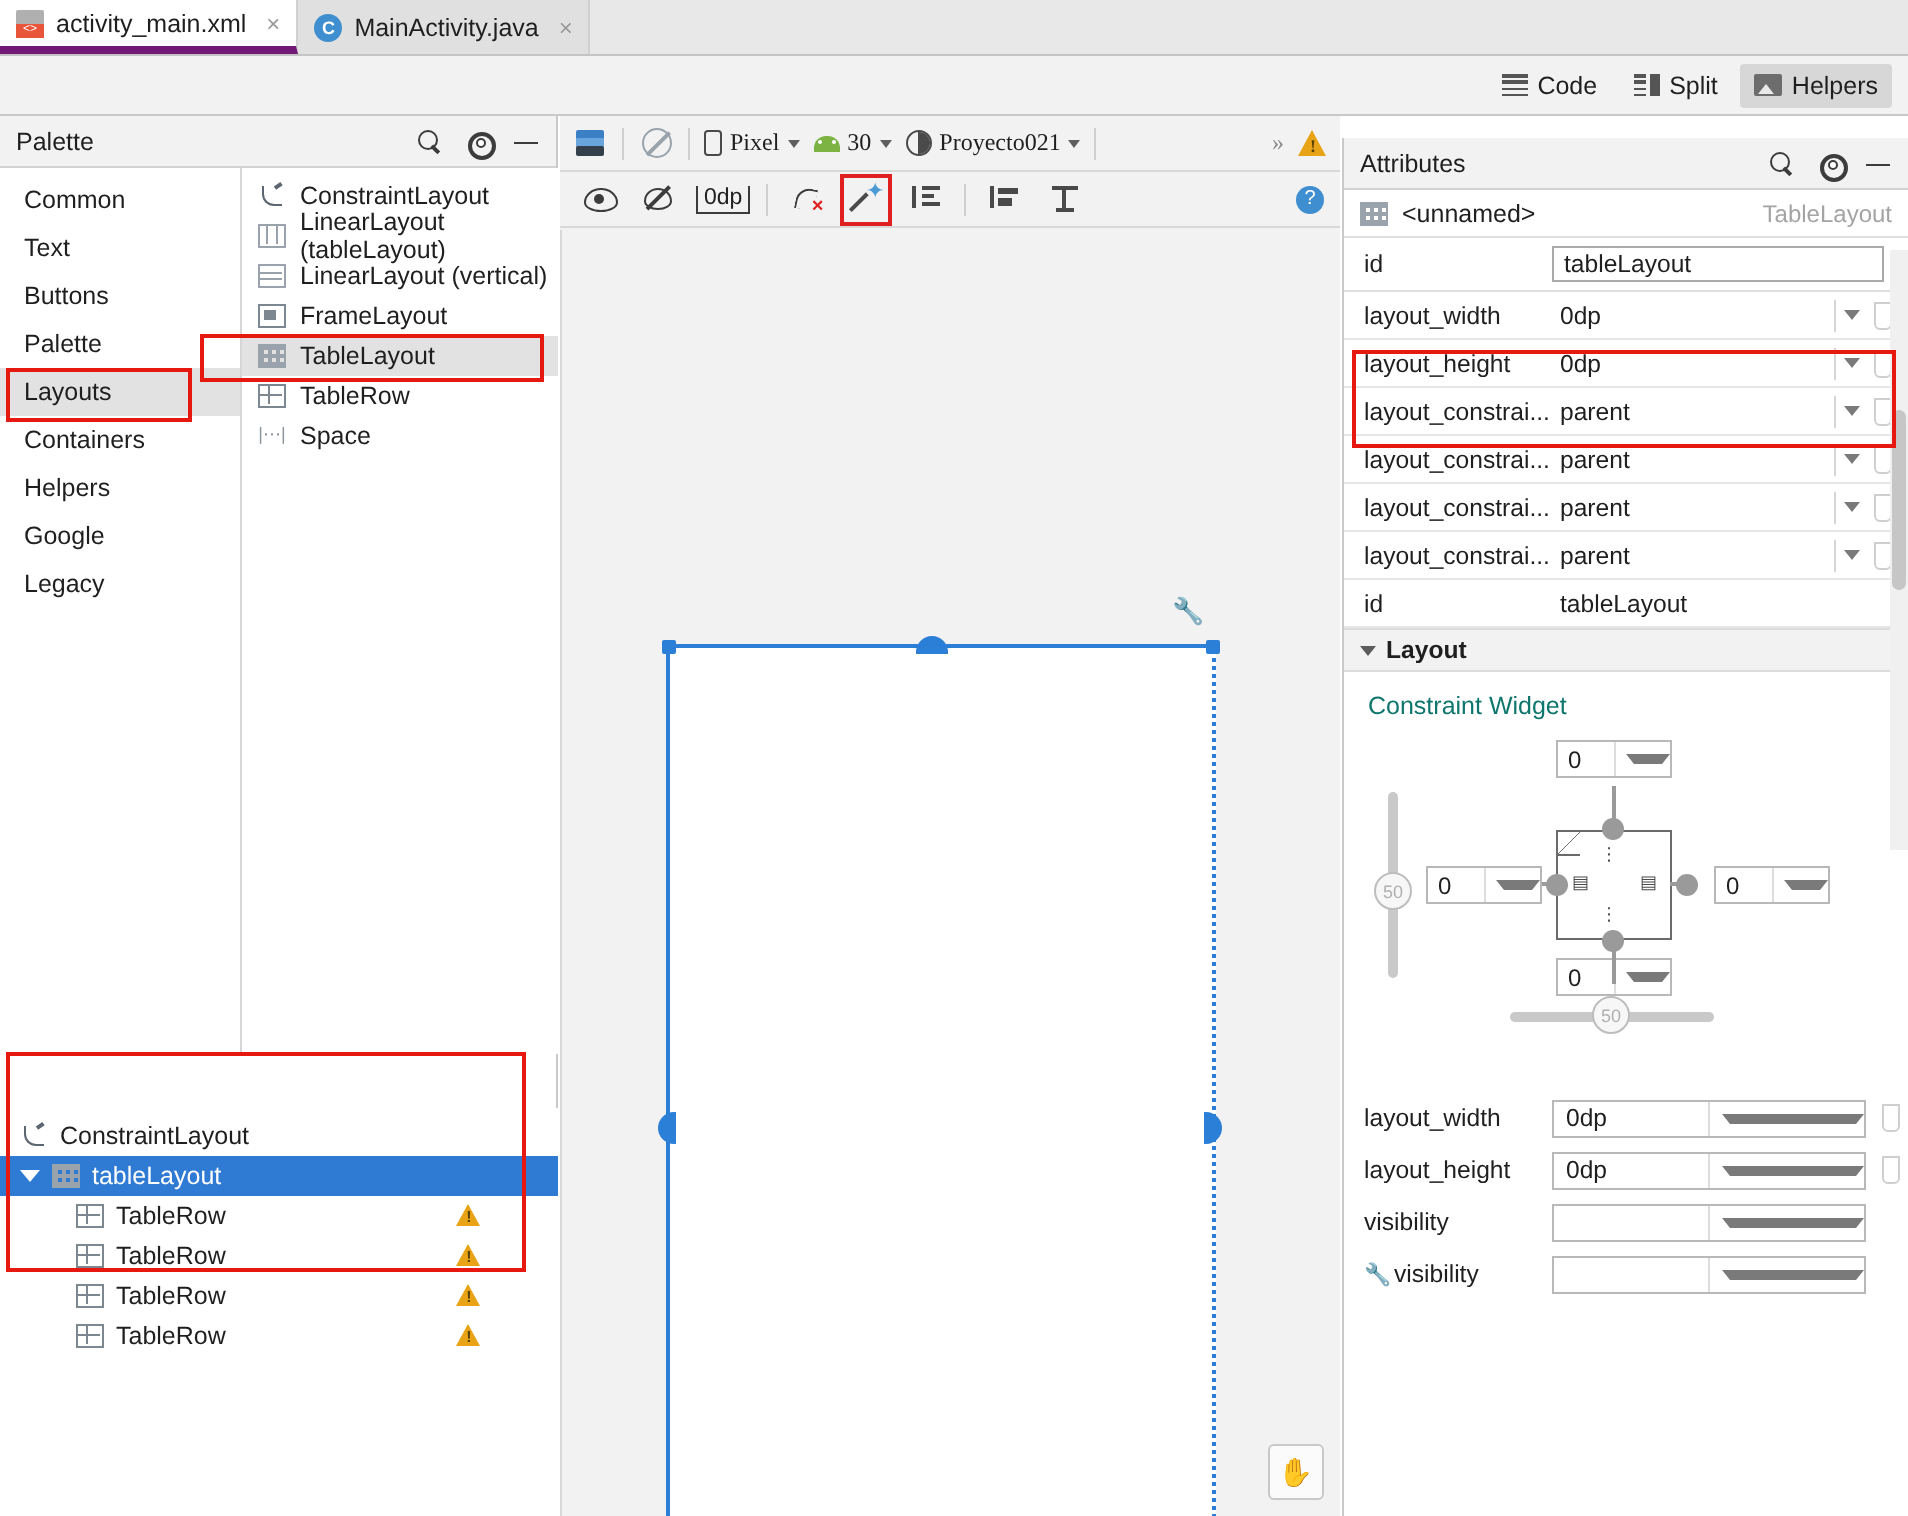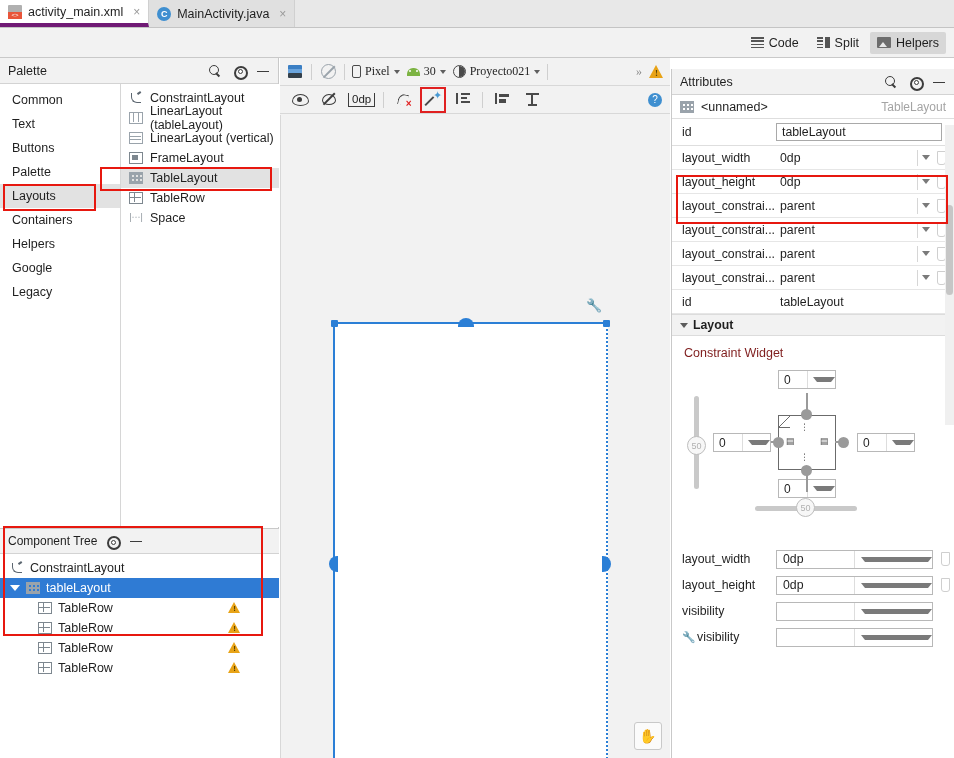--- a/index.html
+++ b/index.html
@@ -269,21 +269,21 @@
   .sechead{ height:22px; display:flex; align-items:center; gap:5px; padding-left:8px;
             background:#f2f2f2; border-top:1px solid #dcdcdc; border-bottom:1px solid #dcdcdc;
             font-size:12.3px; font-weight:bold; color:#1f1f1f; }
   .sechead .plus{ margin-left:auto; width:18px;text-align:center;font-size:14px;color:#3c3c3c;font-weight:normal;}
   .sechead .minus{ width:22px;text-align:center;font-size:14px;color:#3c3c3c;font-weight:normal;padding-right:6px;}
   .tri2{ width:0;height:0;border-left:4.5px solid transparent;border-right:4.5px solid transparent;
          border-top:5.5px solid #5c5c5c; }
   .tri2.closed{ border-left:5.5px solid #5c5c5c;border-top:4.5px solid transparent;
                 border-bottom:4.5px solid transparent;border-right:none; }
 
-  .cwtitle{ padding:10px 0 0 12px; font-size:12.5px; color:#7f1d1d; }
+  .cwtitle{ padding:10px 0 0 12px; font-size:12.5px; color:#0f766e; }
   .cwbox{ position:relative; height:180px; }
   .num{ position:absolute; width:58px;height:19px;border:1px solid #b8b8b8;background:#fff;
         display:flex;align-items:center; }
   .num span{ flex:1; padding-left:5px; font-size:12px; }
   .num .dc{ width:17px;height:17px;display:flex;align-items:center;justify-content:center;
             border-left:1px solid #ddd;}
   .widgetSq{ position:absolute; left:106px; top:55px; width:58px;height:55px;
              border:1.4px solid #6b6b6b; background:#fff; }
   .widgetSq:after{ content:"";position:absolute;left:0;top:0;width:11px;height:11px;
     border-bottom:1.2px solid #6b6b6b; transform:rotate(0deg);
@@ -435,29 +435,20 @@
             <span class="g trow"></span>
             <span>TableRow</span>
             </div>
           <div class="palitem">
             <span class="g space"></span>
             <span>Space</span>
             </div>
         </div>
       </div>
 
-      <div class="treehead">
-        <span class="ttl">Component Tree</span>
-        <span class="ibtn">
-            <span class="ic-gear"></span>
-          </span>
-        <span class="ibtn">
-            <span class="ic-min"></span>
-          </span>
-      </div>
 
       <div class="tree">
         <div class="trow2" style="padding-left:10px">
           <span class="g constraint"></span>
           <span>ConstraintLayout</span>
         </div>
         <div class="trow2 sel" style="padding-left:10px">
           <span class="tri open"></span>
           <span class="g table"></span>
           <span>tableLayout</span>

